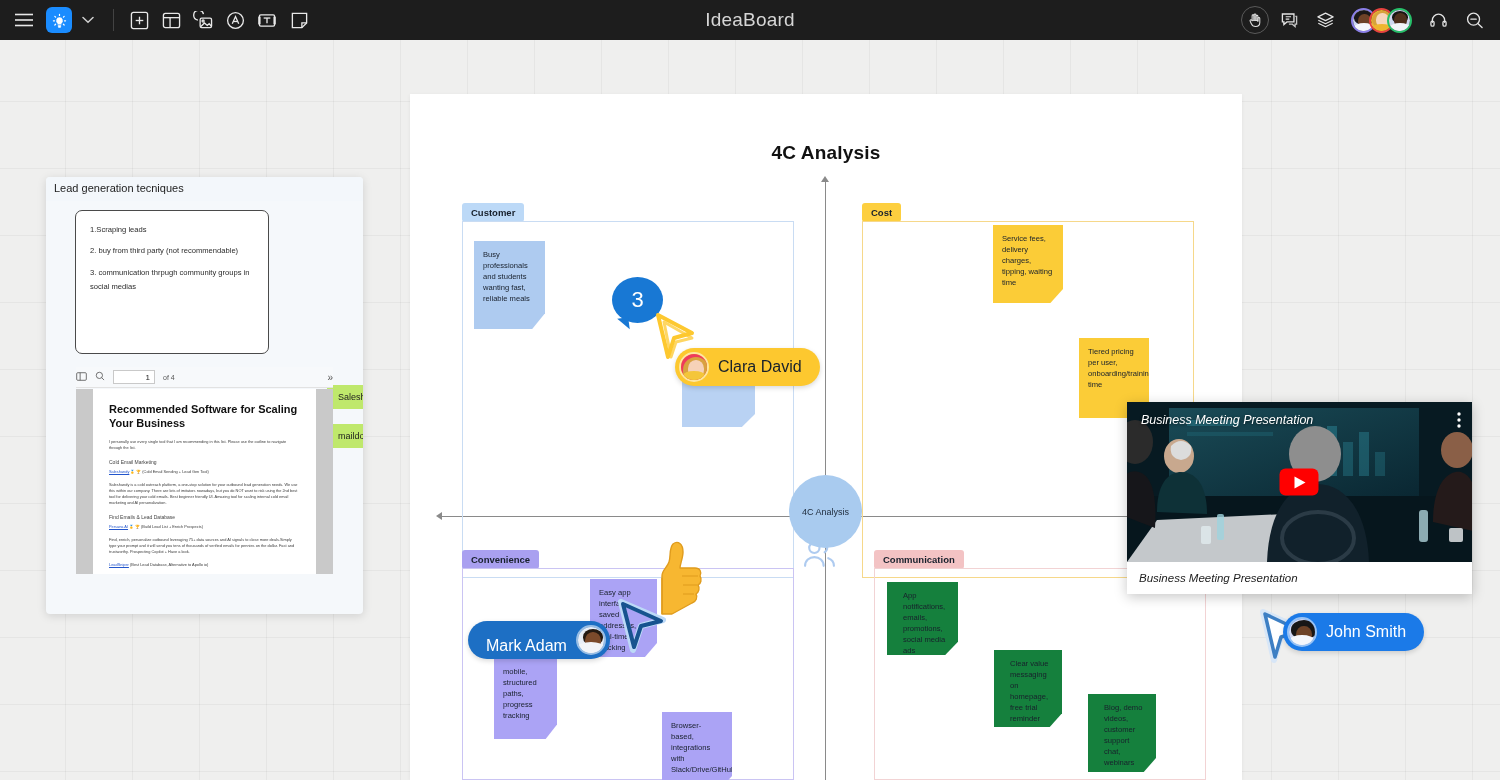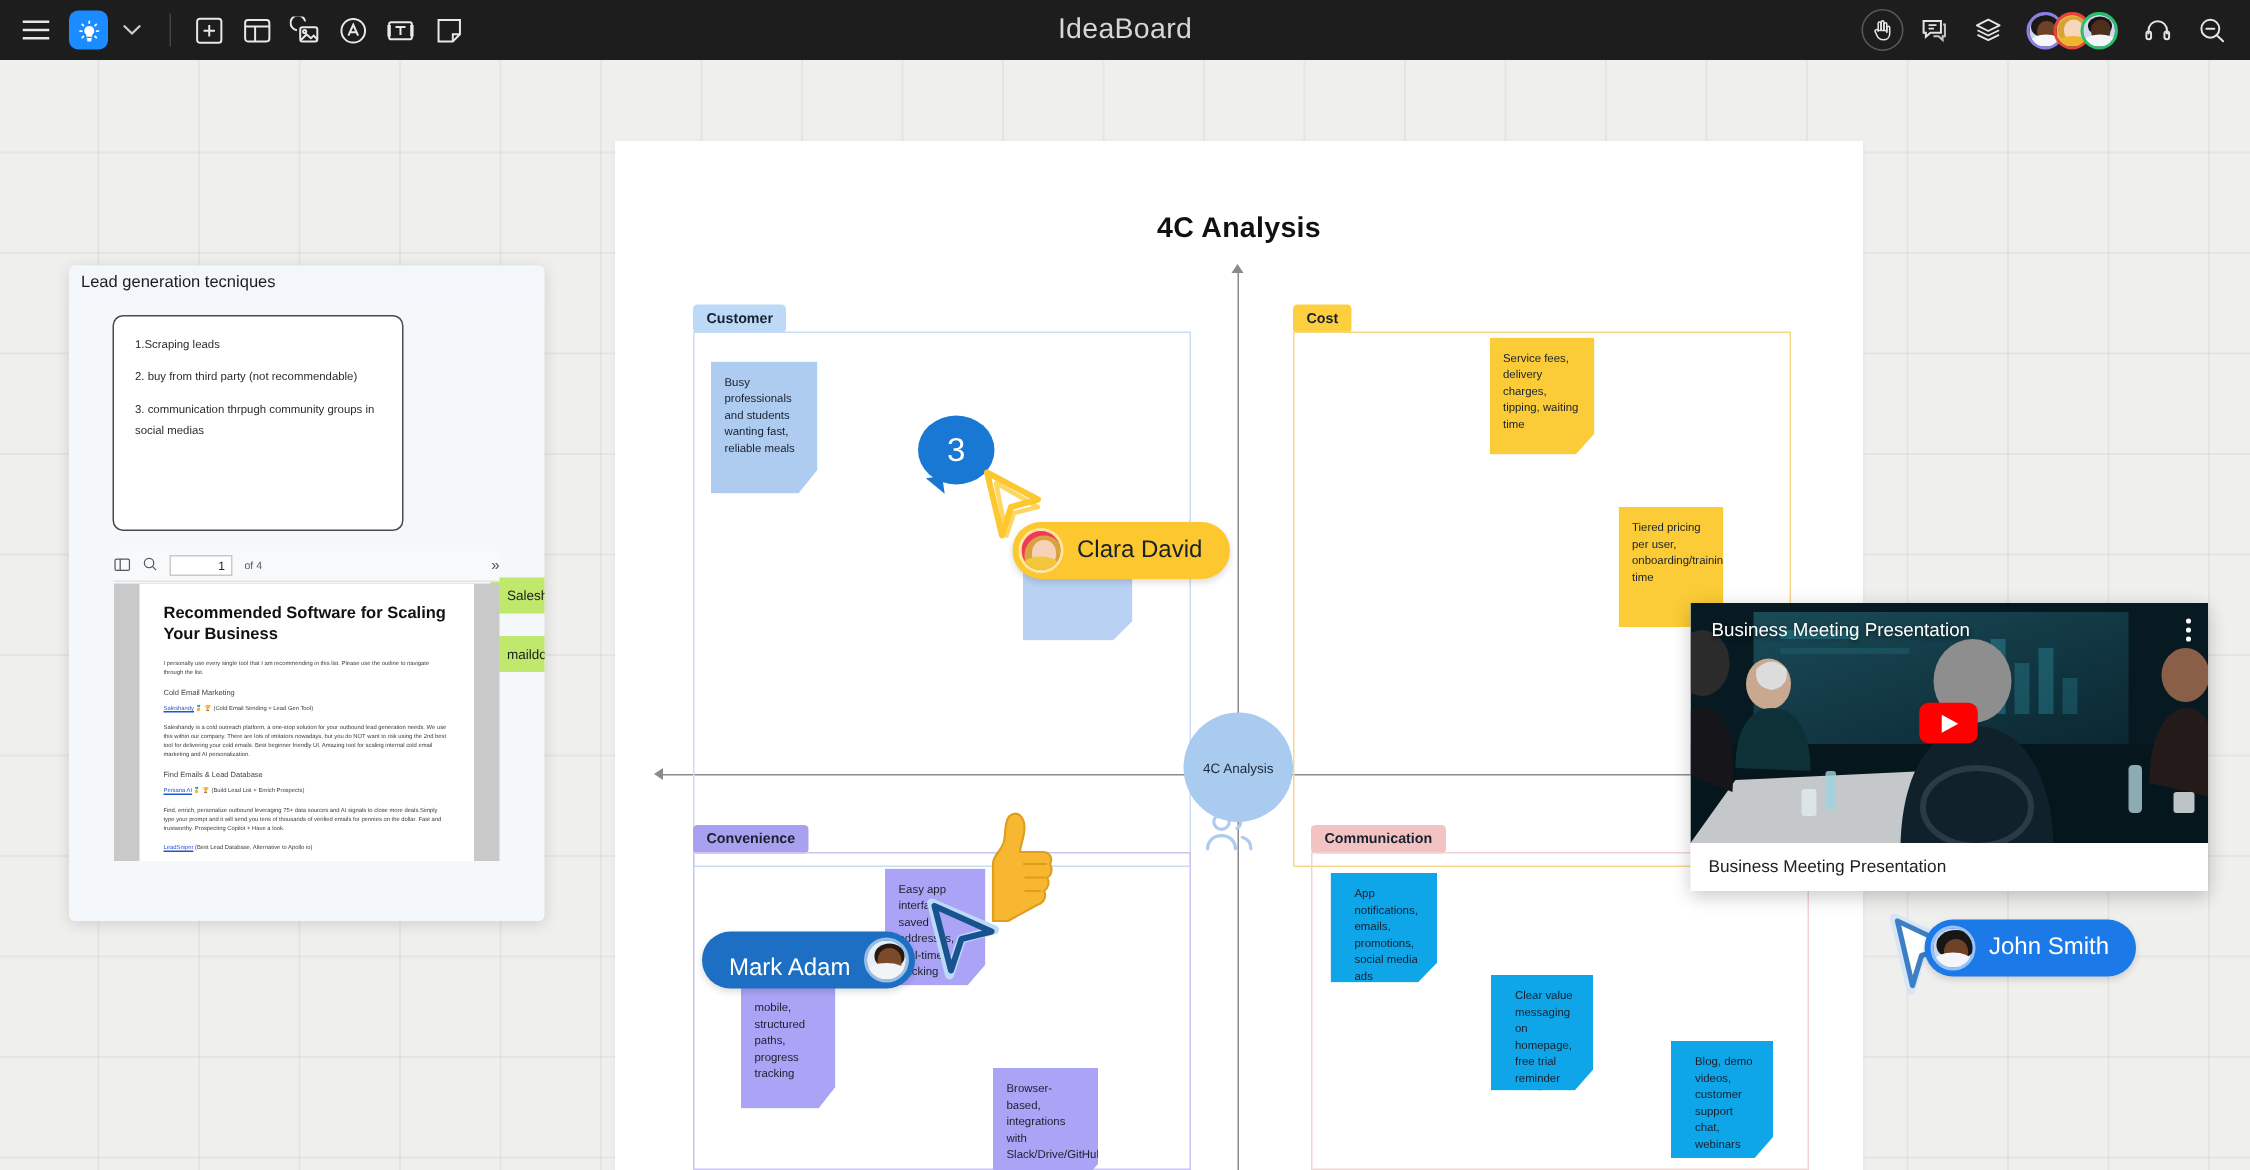--- a/index.html
+++ b/index.html
@@ -172,21 +172,21 @@
   
   .note {
     position:absolute; font-size:7.6px; line-height:1.45; color:#18202c;
     padding:8px 9px 8px 9px;
     filter:drop-shadow(1px 2px 2px rgba(0,0,0,.13));
   }
   .note.blue   { background:#aecbf0; clip-path:polygon(0 0,100% 0,100% 82%,82% 100%,0 100%); }
   .note.blue2  { background:#b9d2f3; clip-path:polygon(0 0,100% 0,100% 82%,82% 100%,0 100%); }
   .note.yellow { background:#fbcc37; clip-path:polygon(0 0,100% 0,100% 82%,82% 100%,0 100%); }
   .note.purple { background:#aba3f5; clip-path:polygon(0 0,100% 0,100% 82%,82% 100%,0 100%); }
-  .note.pink   { background:#0ea5e9; clip-path:polygon(0 0,100% 0,100% 82%,82% 100%,0 100%);padding-left:16px; }
+  .note.pink   { background:#15803d; clip-path:polygon(0 0,100% 0,100% 82%,82% 100%,0 100%);padding-left:16px; }
 
   
   #people-icon { position:absolute; left:340px; top:337px; color:#aecbf0; }
 
   
   #bubble3 {
     position:absolute; left:612px; top:277px; width:51px; height:46px;
     background:#1878d4; border-radius:50%;
     display:flex; align-items:center; justify-content:center;
     color:#fff; font-size:22px; z-index:40;
@@ -211,20 +211,21 @@
   #pill-john  { left:1283px; top:613px; background:#1b7ae8; color:#fff; }
 
   
   #thumbs { position:absolute; left:642px; top:540px; z-index:44; }
 
   
   #video-card {
     position:absolute; left:1127px; top:402px; width:345px; height:192px;
     background:#fff; box-shadow:0 3px 12px rgba(0,0,0,.22); z-index:50;
     overflow:hidden;
+    font-style:italic;
   }
   #video-thumb { position:absolute; left:0; top:0; width:345px; height:160px; overflow:hidden;
     background:linear-gradient(160deg,#10343f 0%,#0c2430 40%,#071a22 100%); }
   #video-overlay-title {
     position:absolute; left:14px; top:11px; color:#fff; font-size:12.5px; z-index:3;
     text-shadow:0 1px 3px rgba(0,0,0,.6);
   }
   #video-kebab { position:absolute; right:11px; top:10px; z-index:3; color:#fff; cursor:pointer; }
   #play-btn {
     position:absolute; left:172px; top:80px; transform:translate(-50%,-50%);
@@ -335,21 +336,21 @@
       <div class="note purple" style="left:128px; top:29px; width:67px; height:78px;">Easy app interface, saved addresses, real-time tracking</div>
       <div class="note purple" style="left:32px;  top:108px; width:63px; height:81px;">mobile, structured paths, progress tracking</div>
       <div class="note purple" style="left:200px; top:162px; width:70px; height:78px;">Browser-based, integrations with Slack/Drive/GitHub</div>
     </div>
 
     <div class="quad" id="quad-communication">
       <div class="quad-label">Communication</div>
       <div class="quad-box"></div>
       <div class="note pink" style="left:13px;  top:32px;  width:71px; height:73px;">App notifications, emails, promotions, social media ads</div>
       <div class="note pink" style="left:120px; top:100px; width:68px; height:77px;">Clear value messaging on homepage, free trial reminder emails</div>
-      <div class="note pink" style="left:240px; top:144px; width:68px; height:78px;">Blog, demo videos, customer support chat, webinars</div>
+      <div class="note pink" style="left:214px; top:144px; width:68px; height:78px;">Blog, demo videos, customer support chat, webinars</div>
     </div>
   </div>
 
   <div id="bubble3" style="top:237px;">
     <span>3</span>
   </div>
 
   <div class="cursor-wrap" style="left:652px; top:271px;">
     <svg width="48" height="52" viewBox="0 0 48 52">
       <path d="M6 4 L40 22 L22 27 L16 46 Z" fill="none" stroke="#fdc82f" stroke-width="4" stroke-linejoin="round"></path>

